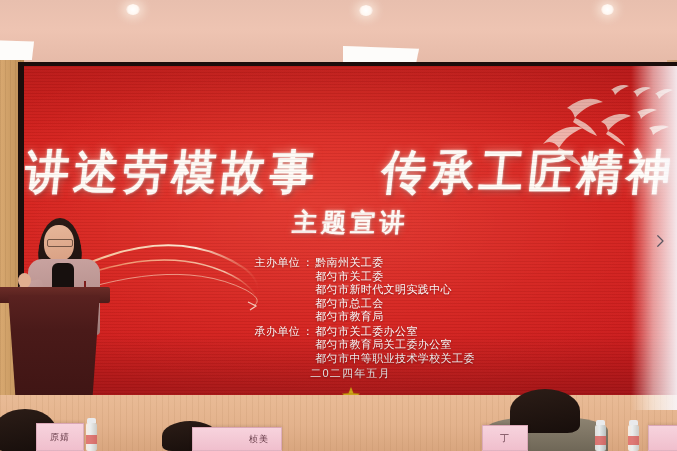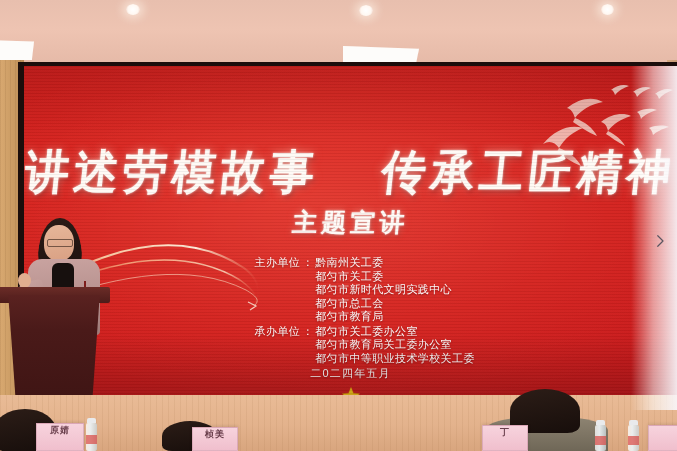--- a/index.html
+++ b/index.html
@@ -283,26 +283,26 @@
     background: #7e1d1b;
   }
 
   
   .name-card {
     position: absolute;
     bottom: 0;
     background: linear-gradient(180deg, #f7d3dd 0%, #f0bfcd 100%);
     border: 1px solid rgba(180,120,140,0.35);
     display: flex;
+    align-items: center;
     justify-content: center;
     font-size: 9px;
     color: #6a3f4c;
     letter-spacing: 1px;
     box-shadow: 0 -1px 3px rgba(0,0,0,0.12);
-    font-weight: bold;
   }
   .audience-head {
     position: absolute;
     bottom: 0;
     background: linear-gradient(170deg, #2c1d17 0%, #170e0b 100%);
     border-radius: 50% 50% 18% 18%;
   }
   .shoulder {
     position: absolute;
     bottom: 0;
@@ -465,21 +465,21 @@
 
   <div class="audience-head" style="left:-6px; width:62px; height:42px;"></div>
   <div class="name-card" style="left:36px; width:46px; height:26px;">
     <span>原婧</span>
   </div>
   <div class="bottle" style="left:86px; height:28px;"></div>
   <div class="bottle-cap" style="left:87px; bottom:28px;"></div>
   <div class="bottle-label" style="left:86px; bottom:7px;"></div>
 
   <div class="audience-head" style="left:162px; width:56px; height:30px;"></div>
-  <div class="name-card" style="left:192px; width:44px; height:22px;">
+  <div class="name-card" style="left:192px; width:44px; height:22px;padding-left:44px;">
     <span>桢美</span>
   </div>
 
   <div class="shoulder" style="left:484px; width:124px; height:34px; background:linear-gradient(180deg,#8e8472,#6f6757);"></div>
   <div class="audience-head" style="left:510px; bottom:18px; width:70px; height:44px;"></div>
   <div class="name-card" style="left:482px; width:44px; height:24px;">
     <span>丁</span>
   </div>
   <div class="bottle" style="left:595px; height:26px;"></div>
   <div class="bottle-cap" style="left:596px; bottom:26px;"></div>

